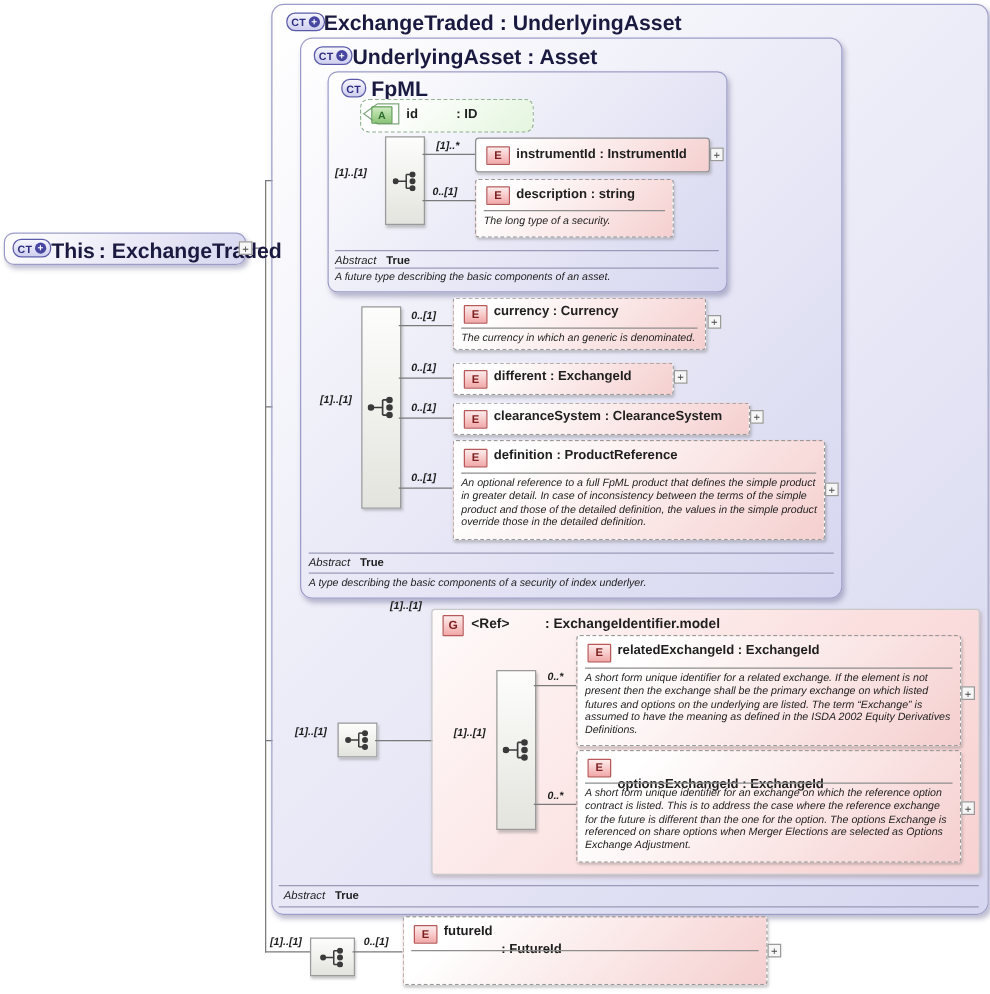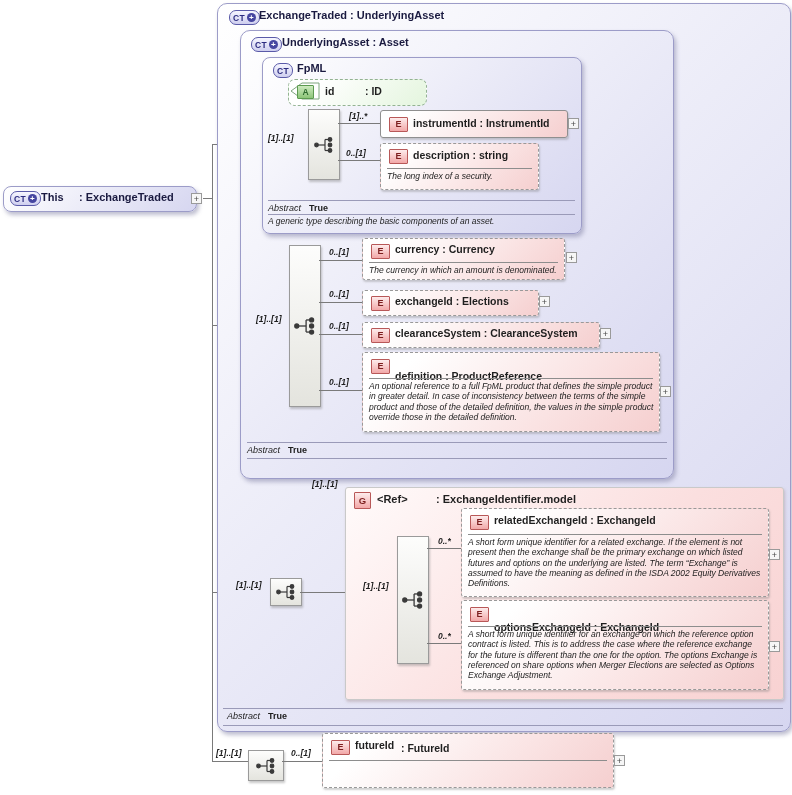--- a/index.html
+++ b/index.html
@@ -8,21 +8,21 @@
   
   .bigbox{position:absolute;border:1px solid #9c9cc8;border-radius:10px;
           background:linear-gradient(135deg,#ffffff 0%,#ececf8 45%,#d6d6f0 100%);
           box-shadow:2px 3px 4px rgba(110,110,150,.45);}
   .ct-pill{position:absolute;display:inline-flex;align-items:center;height:13px;padding:0 3px;
            border:1.4px solid #5a5aa8;border-radius:7px;
            background:linear-gradient(#f6f6ff,#cfcfef);}
   .ct-txt{font-size:8.5px;font-weight:bold;color:#2c2c80;letter-spacing:.3px;}
   .ct-plus{width:9px;height:9px;margin-left:2px;border-radius:50%;background:#4646a0;color:#fff;
            font-size:8px;font-weight:bold;line-height:9px;text-align:center;}
-  .box-title{position:absolute;font-size:11px;font-weight:bold;color:#1a1a40;white-space:nowrap;}
+  .box-title{position:absolute;font-size:17px;font-weight:bold;color:#1a1a40;white-space:nowrap;}
   
   .elem{position:absolute;border-radius:3px;border:1px solid #8f8f8f;
         background:linear-gradient(135deg,#ffffff 15%,#fae3e3 65%,#f5cfcf 100%);
         box-shadow:1px 2px 2px rgba(120,120,120,.35);}
   .elem.dashed{border:1px dashed #999999;}
   .e-icon{position:absolute;width:17px;height:13px;border:1px solid #b85858;border-radius:1px;
           background:linear-gradient(#fdecec,#f2a8a8);color:#7c1f1f;font-size:9px;font-weight:bold;
           line-height:13px;text-align:center;}
   .g-icon{position:absolute;width:15px;height:15px;border:1px solid #b85858;border-radius:1px;
           background:linear-gradient(#fdecec,#f2a8a8);color:#7c1f1f;font-size:9.5px;font-weight:bold;
@@ -78,32 +78,33 @@
   <div class="bigbox" style="left:240px;top:30px;width:432px;height:447px">
     <div class="ct-pill" style="left:10px;top:6px">
       <span class="ct-txt">CT</span>
       <span class="ct-plus">+</span>
     </div>
     <div class="box-title" style="left:41px;top:5px">UnderlyingAsset : Asset</div>
     <div class="sep" style="left:6px;top:411px;width:420px;background:#9a9ab8"></div>
     <div class="abs-lbl" style="left:6px;top:414px">Abstract</div>
     <div class="abs-val" style="left:47px;top:414px">True</div>
     <div class="sep" style="left:6px;top:427px;width:420px;background:#9a9ab8"></div>
+    <div class="anno" style="left:6px;top:430px;width:420px">A type describing the basic components of a security of index underlyer.</div>
   </div>
 
   <div class="bigbox" style="left:262px;top:57px;width:318px;height:175px;border-radius:8px">
     <div class="ct-pill" style="left:10px;top:5px">
       <span class="ct-txt">CT</span>
     </div>
     <div class="box-title" style="left:34px;top:4px">FpML</div>
     <div class="sep" style="left:5px;top:142px;width:307px;background:#9a9ab8"></div>
     <div class="abs-lbl" style="left:5px;top:145px">Abstract</div>
     <div class="abs-val" style="left:46px;top:145px">True</div>
     <div class="sep" style="left:5px;top:156px;width:307px;background:#9a9ab8"></div>
-    <div class="anno" style="left:5px;top:158px;width:307px">A generic type describing the basic components of an asset.</div>
+    <div class="anno" style="left:5px;top:158px;width:307px">A future type describing the basic components of an asset.</div>
   </div>
 
   <div class="attrbox" style="left:288px;top:79px;width:137px;height:25px">
     <svg style="position:absolute;left:1px;top:2px" width="31" height="18" viewBox="0 0 31 18">
       <polygon points="1,9 12,1 29,1 29,17 12,17" fill="rgba(255,255,255,.55)" stroke="#7fa67f" stroke-width="1"></polygon>
     </svg>
     <span class="a-icon" style="left:8px;top:5px">A</span>
     <span class="elem-title" style="left:36px;top:5px">id</span>
     <span class="elem-title" style="left:76px;top:5px">: ID</span>
   </div>
@@ -131,21 +132,21 @@
   <div class="elem" style="left:380px;top:110px;width:186px;height:26px">
     <span class="e-icon" style="left:8px;top:6px">E</span>
     <span class="elem-title" style="left:32px;top:6px">instrumentId : InstrumentId</span>
   </div>
   <div class="plusbox" style="left:568px;top:118px">+</div>
 
   <div class="elem dashed" style="left:380px;top:143px;width:157px;height:45px">
     <span class="e-icon" style="left:8px;top:5px">E</span>
     <span class="elem-title" style="left:32px;top:5px">description : string</span>
     <div class="sep" style="left:6px;top:24px;width:145px"></div>
-    <div class="anno" style="left:6px;top:27px;width:147px">The long index of a security.</div>
+    <div class="anno" style="left:6px;top:27px;width:147px">The long type of a security.</div>
   </div>
 
   <div class="seqbox" style="left:289px;top:245px;width:30px;height:160px">
     <svg width="22" height="18" viewBox="0 0 20 16">
       <g stroke="#3a3a3a" stroke-width="1.2" fill="#3a3a3a">
         <circle cx="2.5" cy="8" r="1.8"></circle>
           <line x1="2.5" y1="8" x2="11" y2="8"></line>
         <line x1="11" y1="2.5" x2="11" y2="13.5"></line>
         <line x1="11" y1="2.5" x2="15" y2="2.5"></line>
           <line x1="11" y1="13.5" x2="15" y2="13.5"></line>
@@ -162,39 +163,39 @@
   <div class="card" style="left:329px;top:289px">0..[1]</div>
   <div class="hline" style="left:319px;top:334px;width:43px"></div>
   <div class="card" style="left:329px;top:321px">0..[1]</div>
   <div class="hline" style="left:319px;top:390px;width:43px"></div>
   <div class="card" style="left:329px;top:377px">0..[1]</div>
 
   <div class="elem dashed" style="left:362px;top:238px;width:201px;height:40px">
     <span class="e-icon" style="left:8px;top:5px">E</span>
     <span class="elem-title" style="left:32px;top:4px">currency : Currency</span>
     <div class="sep" style="left:6px;top:23px;width:189px"></div>
-    <div class="anno" style="left:6px;top:26px;width:192px">The currency in which an amount is denominated.</div>
+    <div class="anno" style="left:6px;top:26px;width:192px">The currency in which an generic is denominated.</div>
   </div>
   <div class="plusbox" style="left:566px;top:252px">+</div>
 
   <div class="elem dashed" style="left:362px;top:290px;width:175px;height:24px">
     <span class="e-icon" style="left:8px;top:5px">E</span>
-    <span class="elem-title" style="left:32px;top:4px">exchangeId : Elections</span>
+    <span class="elem-title" style="left:32px;top:4px">different : ExchangeId</span>
   </div>
   <div class="plusbox" style="left:539px;top:296px">+</div>
 
   <div class="elem dashed" style="left:362px;top:322px;width:236px;height:24px">
     <span class="e-icon" style="left:8px;top:5px">E</span>
     <span class="elem-title" style="left:32px;top:4px">clearanceSystem : ClearanceSystem</span>
   </div>
   <div class="plusbox" style="left:600px;top:328px">+</div>
 
   <div class="elem dashed" style="left:362px;top:352px;width:296px;height:78px">
     <span class="e-icon" style="left:8px;top:6px">E</span>
-    <span class="elem-title" style="left:32px;top:17px">definition : ProductReference</span>
+    <span class="elem-title" style="left:32px;top:5px">definition : ProductReference</span>
     <div class="sep" style="left:6px;top:25px;width:284px"></div>
     <div class="anno" style="left:6px;top:28px;width:286px">An optional reference to a full FpML product that defines the simple product in greater detail. In case of inconsistency between the terms of the simple product and those of the detailed definition, the values in the simple product override those in the detailed definition.</div>
   </div>
   <div class="plusbox" style="left:660px;top:386px">+</div>
 
   <div class="seqbox" style="left:270px;top:578px;width:30px;height:26px">
     <svg width="20" height="16" viewBox="0 0 20 16">
       <g stroke="#3a3a3a" stroke-width="1.2" fill="#3a3a3a">
         <circle cx="2.5" cy="8" r="1.8"></circle>
           <line x1="2.5" y1="8" x2="11" y2="8"></line>
@@ -277,18 +278,18 @@
       </g>
     </svg>
   </div>
   <div class="card" style="left:216px;top:748px">[1]..[1]</div>
   <div class="hline" style="left:282px;top:761px;width:40px"></div>
   <div class="card" style="left:291px;top:748px">0..[1]</div>
 
   <div class="elem dashed" style="left:322px;top:733px;width:290px;height:53px">
     <span class="e-icon" style="left:8px;top:6px">E</span>
     <span class="elem-title" style="left:32px;top:5px">futureId</span>
-    <span class="elem-title" style="left:78px;top:8px">: FutureId</span>
+    <span class="elem-title" style="left:78px;top:19px">: FutureId</span>
     <div class="sep" style="left:6px;top:26px;width:278px"></div>
   </div>
   <div class="plusbox" style="left:614px;top:755px">+</div>
 
 </div>
 
 </body></html>

